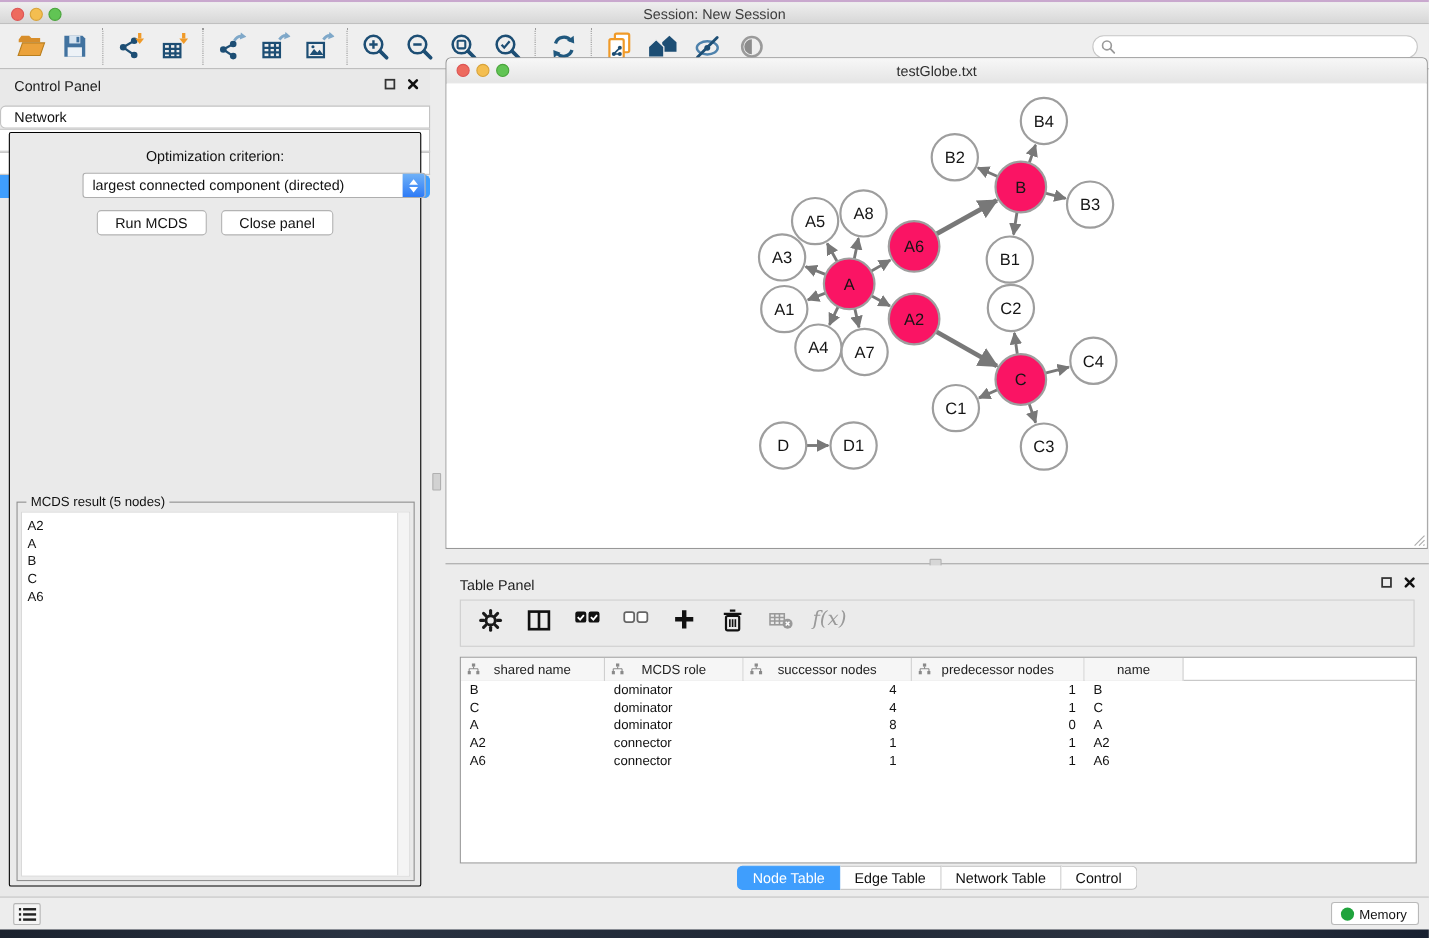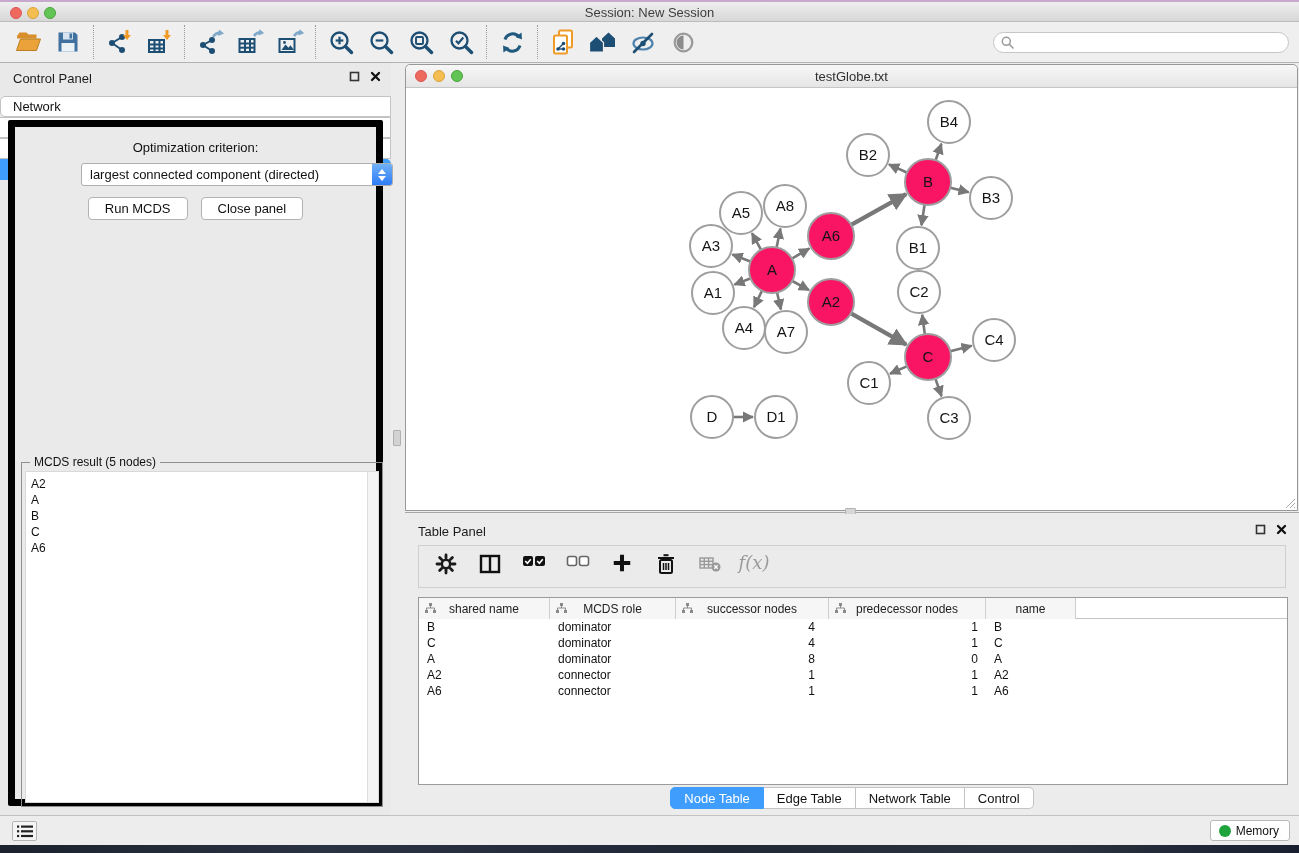--- a/index.html
+++ b/index.html
@@ -34,21 +34,21 @@
 
   .seg-row { position:absolute; left:0; right:0; display:flex; justify-content:center; }
   .cp-tabs { top:33px;flex-direction:column; }
   .seg { padding:2px 12px; height:21px; line-height:16px; background:#fff; border:1px solid #c3c3c3;
     border-left:none; font-size:13px; color:#111; cursor:default; }
   .seg:first-child { border-left:1px solid #c3c3c3; border-radius:5px 0 0 5px; }
   .seg:last-child { border-radius:0 5px 5px 0; }
   .seg.sel { background:#3f9efd; border-color:#3f9efd; color:#fff; }
 
   .cp-content { position:absolute; left:8px; top:57px; width:375px; height:686px;
-    background:#eaeaea; border:7px solid #000000; border-radius:2px; }
+    background:#eaeaea; border:1px solid #000000; border-radius:2px; }
   .opt-label { position:absolute; left:0; right:0; top:13px; text-align:center; font-size:13px; color:#111; }
   .opt-select { position:absolute; left:35px; top:36px; width:312px; height:23px; background:#fff;
     border:1px solid #aeaeae; border-radius:3px; display:flex; align-items:center;margin-left:31px; }
   .opt-select .val { flex:1; font-size:13px; padding-left:8px; color:#111; white-space:nowrap; overflow:hidden; }
   .stepper { width:20px; height:100%; border-radius:0 2px 2px 0;
     background:linear-gradient(#6fb1f7,#2e7bf6); display:flex; flex-direction:column; align-items:center; justify-content:center; gap:2px; }
   .stepper i { width:0; height:0; border-left:4px solid transparent; border-right:4px solid transparent; }
   .stepper .up { border-bottom:5px solid #fff; } .stepper .dn { border-top:5px solid #fff; }
   .btn-row { position:absolute; left:0; right:0; top:70px; display:flex; justify-content:center; gap:13px; }
   .push-btn { height:23px; padding:0 16px; background:#ffffff; border:1px solid #b3b3b3; border-radius:4px;
@@ -61,21 +61,21 @@
   .result-scrollbar { position:absolute; right:0; top:0; bottom:0; width:11px; background:#f4f4f4; border-left:1px solid #ddd; }
   .ritem { font-size:12px; line-height:16px; padding-left:5px; padding-top:0; color:#111; }
   .result-items { padding-top:4px; }
 
   
   .v-handle { position:absolute; left:393px; top:430px; width:8px; height:16px; background:#d2d2d2; border:1px solid #b0b0b0; border-radius:1px; }
   .h-divider { position:absolute; left:405px; top:512px; width:894px; height:1px; background:#a6a6a6; }
   .h-handle { position:absolute; left:845px; top:508px; width:11px; height:8px; background:#d6d6d6; border:1px solid #b3b3b3; border-radius:1px; }
 
   
-  .network-window { position:absolute; left:405px; top:64px; width:893px; height:447px;
+  .network-window { position:absolute; left:405px; top:52px; width:893px; height:447px;
     background:#fff; border:1px solid #989898; border-radius:5px 5px 0 0; }
   .nw-titlebar { position:relative; height:23px; background:linear-gradient(#f7f7f7,#e5e5e5);
     border-bottom:1px solid #c6c6c6; border-radius:5px 5px 0 0; }
   .nw-titlebar .tl { top:5px; }
   .nw-titlebar .t-red{ left:9px; background:#ed6a5e; border:1px solid #d55; }
   .nw-titlebar .t-yellow{ left:27px; background:#f4be50; border:1px solid #d8a33a; }
   .nw-titlebar .t-green{ left:45px; background:#61c454; border:1px solid #4aa43c; }
   .nw-title { position:absolute; left:0; right:0; top:4px; text-align:center; font-size:13px; color:#2e2e2e; }
   .nw-canvas { position:relative; width:891px; height:422px; background:#fff; }
   .nw-grip { position:absolute; right:1px; bottom:1px; }

